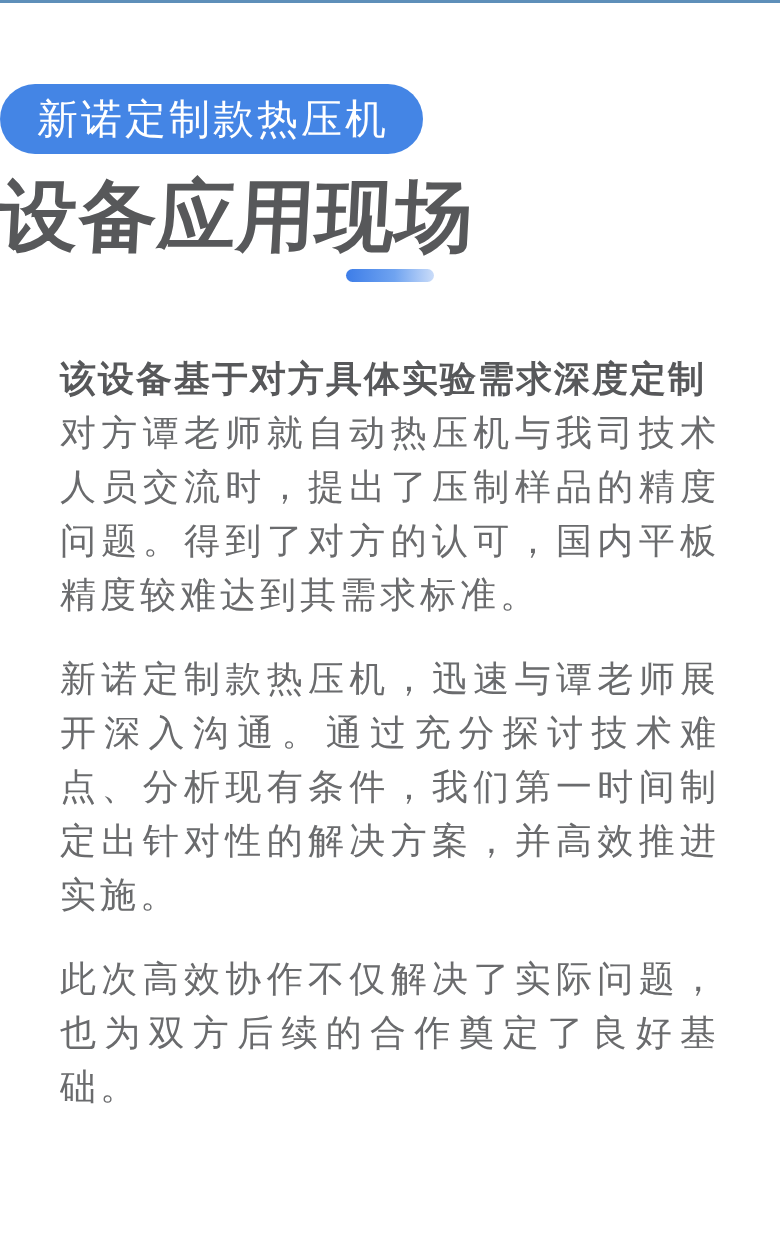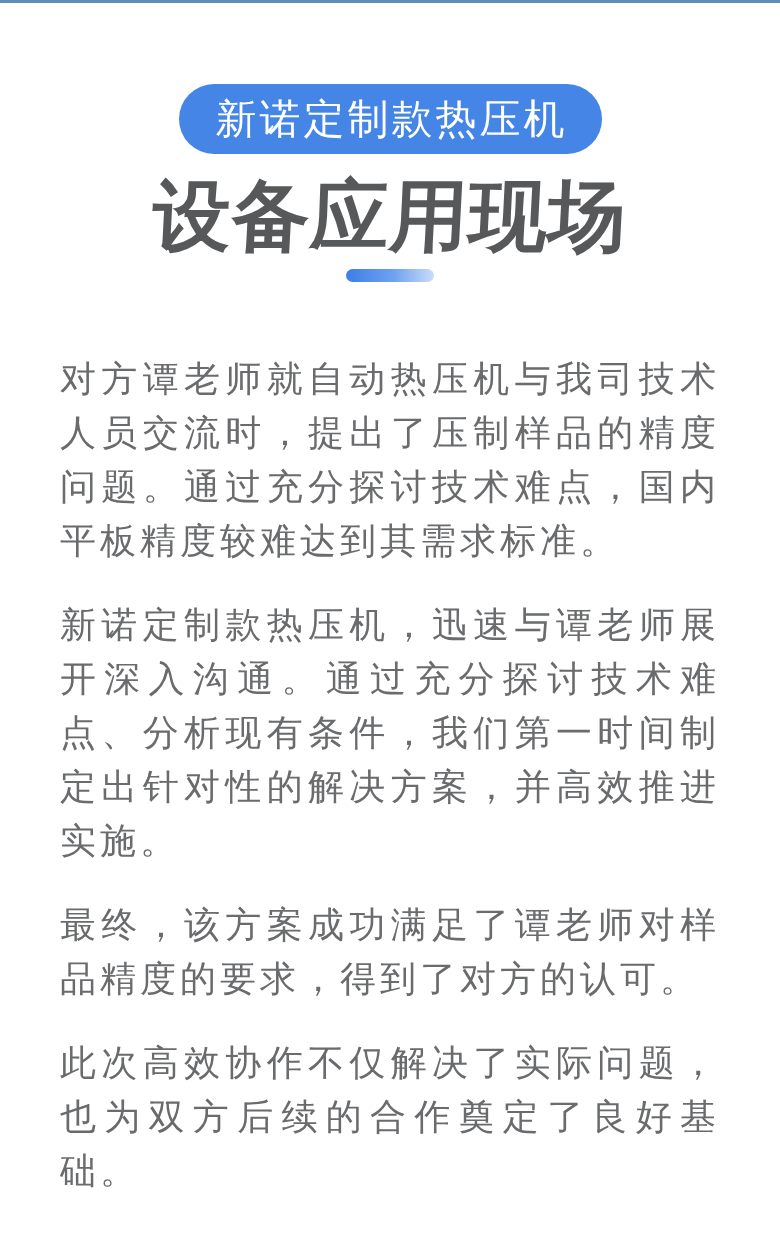--- a/index.html
+++ b/index.html
@@ -15,21 +15,20 @@
     background: var(--page-bg, #ffffff);
     overflow: hidden;
     font-family: "Liberation Sans", sans-serif;
   }
   .top-bar {
     width: 100%;
     height: 3px;
     background: var(--topbar-blue, #5e8fb9);
   }
   .header {
-    text-align: center;
     margin-top: 81px;
   }
   .badge {
     display: inline-block;
     background: var(--badge-blue, #4485e5);
     color: #ffffff;
     font-size: 41px;
     font-weight: 500;
     letter-spacing: 3px;
     line-height: 1;
@@ -84,20 +83,20 @@
 <div class="page">
   <div class="top-bar"></div>
 
   <header class="header">
     <div class="badge">新诺定制款热压机</div>
     <h1 class="title">设备应用现场</h1>
     <div class="accent-underline"></div>
   </header>
 
   <main class="article">
+    <p class="lead">该设备基于对方具体实验需求深度定制</p>
     <div id="paragraphs">
-        <p>对方谭老师就自动热压机与我司技术人员交流时，提出了压制样品的精度问题。通过充分探讨技术难点，国内平板精度较难达到其需求标准。</p>
+        <p>对方谭老师就自动热压机与我司技术人员交流时，提出了压制样品的精度问题。得到了对方的认可，国内平板精度较难达到其需求标准。</p>
         <p>新诺定制款热压机，迅速与谭老师展开深入沟通。通过充分探讨技术难点、分析现有条件，我们第一时间制定出针对性的解决方案，并高效推进实施。</p>
-        <p>最终，该方案成功满足了谭老师对样品精度的要求，得到了对方的认可。</p>
         <p>此次高效协作不仅解决了实际问题，也为双方后续的合作奠定了良好基础。</p>
       </div>
   </main>
 </div>
 
 </body></html>

